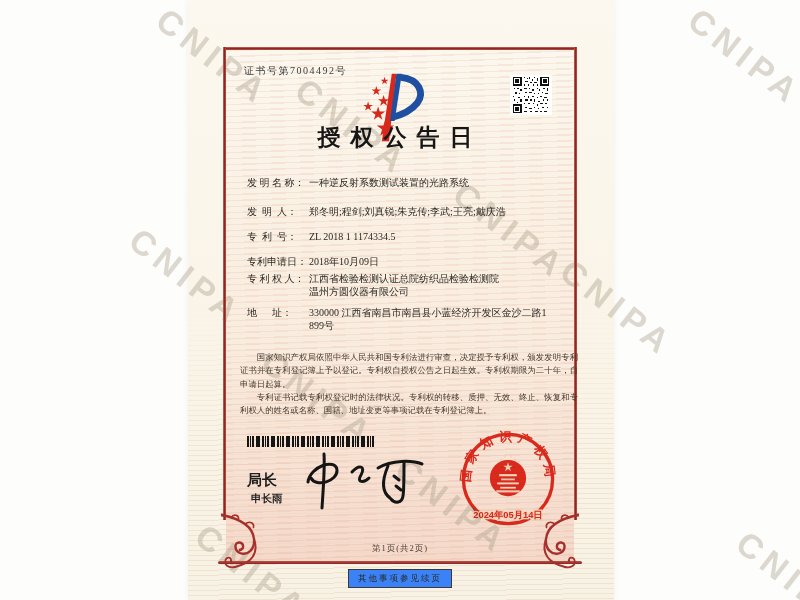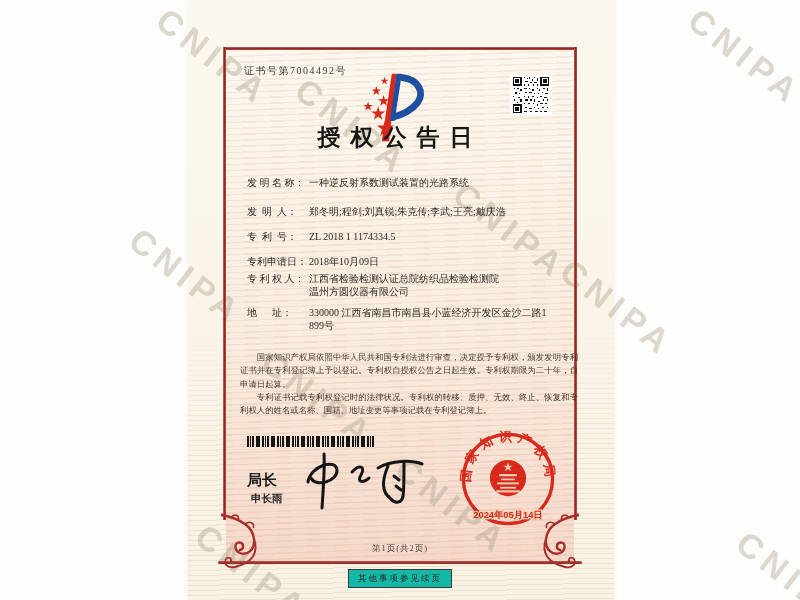--- a/index.html
+++ b/index.html
@@ -56,21 +56,21 @@
   .signer-title{position:absolute;left:247px;top:471px;z-index:2;font-size:15px;font-weight:700;color:#1f1f1f;
       font-family:"Liberation Sans","DejaVu Sans",sans-serif;}
   .signer-name{position:absolute;left:251px;top:492px;z-index:2;font-size:10.5px;font-weight:700;color:#1f1f1f;
       font-family:"Liberation Sans","DejaVu Sans",sans-serif;}
   .signature{position:absolute;left:296px;top:448px;width:150px;height:70px;z-index:3;}
   .seal{position:absolute;left:459px;top:430px;width:98px;height:98px;z-index:3;
       mix-blend-mode:multiply;opacity:.95;}
   .page-num{position:absolute;left:223px;top:543px;width:354px;z-index:2;text-align:center;
       font-size:8.5px;color:#4e4038;letter-spacing:1px;}
   .note{position:absolute;left:400px;top:569px;transform:translateX(-50%);z-index:2;
-      font-size:8.5px;color:#2b2b2b;background:#14b8a6;border:1px solid #3a3a3a;
+      font-size:8.5px;color:#2b2b2b;background:#3b82f6;border:1px solid #3a3a3a;
       padding:2.5px 9px;letter-spacing:2px;white-space:nowrap;}
 </style>
 </head>
 <body>
 
 <div class="stage">
 
   <div class="paper"></div>
   <div class="paper-texture"></div>
   <div class="inner-bg"></div>

